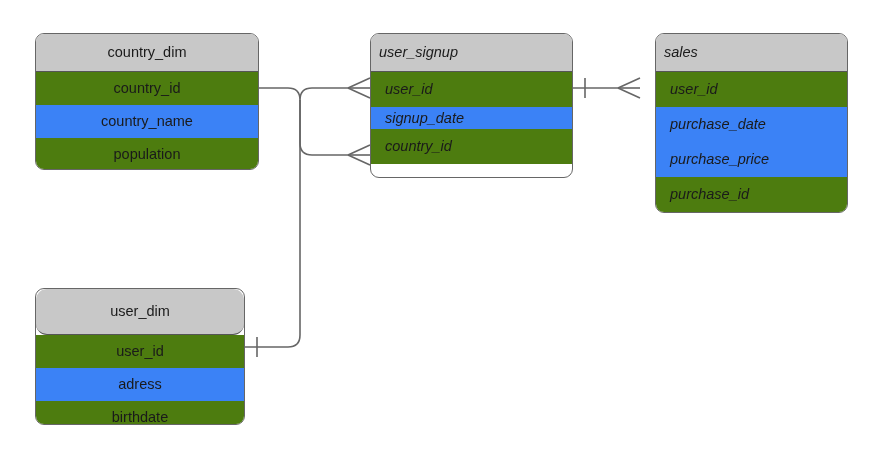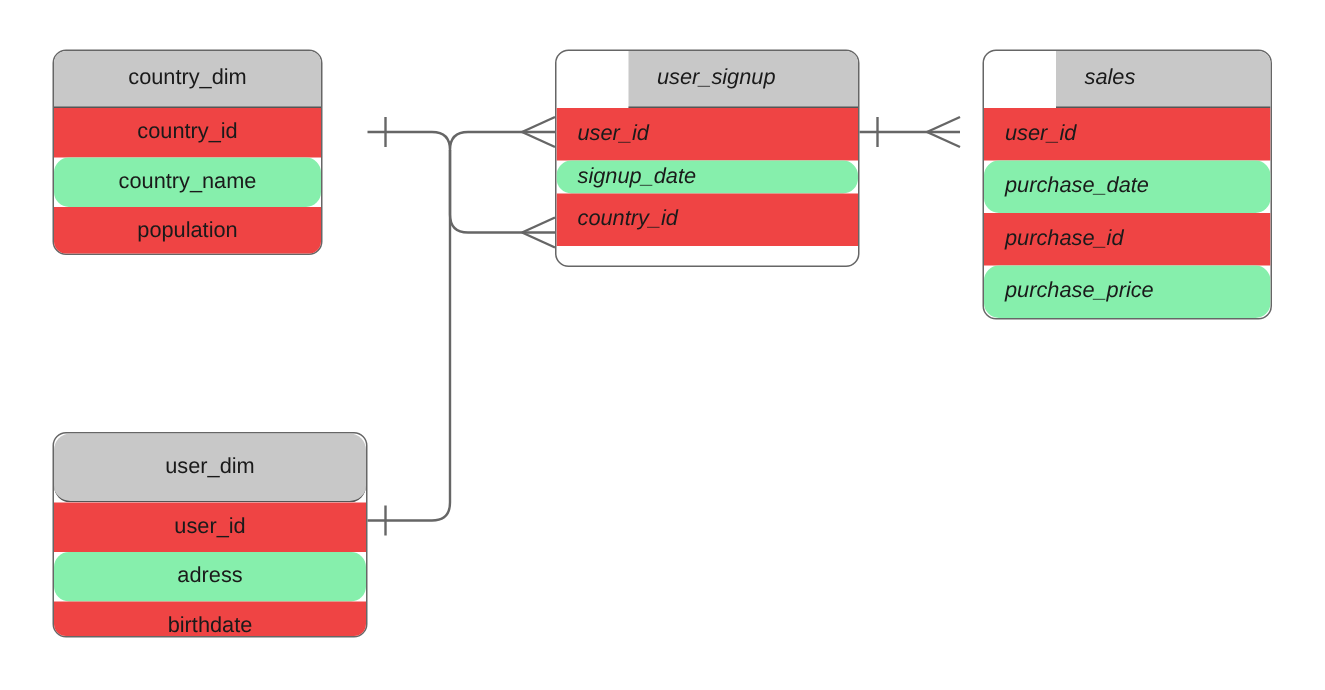--- a/index.html
+++ b/index.html
@@ -46,43 +46,41 @@
   }
   .entity-row {
     box-sizing: border-box;
     color: #1a1a1a;
     font-size: 14.5px;
     line-height: 1;
     display: flex;
     align-items: center;
   }
   .entity-row.alt {
-    background: #86efac;
-    border-radius: 10px;
+    background: #3b82f6;
   }
   .entity-row.plain {
-    background: #ef4444;
+    background: #4d7c0f;
   }
   
   .align-center .entity-header,
   .align-center .entity-row {
     justify-content: center;
     text-align: center;
   }
   
   .align-left .entity-header,
   .align-left .entity-row {
     justify-content: flex-start;
     text-align: left;
     font-style: italic;
     padding-left: 14px;
   }
   .align-left .entity-header {
-    padding-left: 19px;
-    margin-left: 48px;
+    padding-left: 8px;
   }
 </style>
 </head>
 <body>
 
 <div id="canvas">
 
   <svg id="links" viewBox="0 0 883 460" xmlns="http://www.w3.org/2000/svg">
     <g fill="none" stroke="#666666" stroke-width="1.6" stroke-linecap="butt" stroke-linejoin="round">
 
@@ -110,38 +108,38 @@
       </g>
 
       <g>
         <line x1="618" y1="88" x2="640" y2="78"></line>
         <line x1="618" y1="88" x2="640" y2="88"></line>
         <line x1="618" y1="88" x2="640" y2="98"></line>
       </g>
     </g>
   </svg>
 
-  <div class="entity align-center" id="ent-country_dim" style="left: 35px; top: 33px; width: 180px; height: 137px;">
+  <div class="entity align-center" id="ent-country_dim" style="left: 35px; top: 33px; width: 224px; height: 137px;">
       <div class="entity-header" style="height: 38px;">country_dim</div>
       <div class="entity-row plain" style="height: 33px;">country_id</div>
       <div class="entity-row alt" style="height: 33px;">country_name</div>
       <div class="entity-row plain" style="height: 33px;">population</div>
     </div>
   <div class="entity align-left" id="ent-user_signup" style="left: 370px; top: 33px; width: 203px; height: 145px;">
       <div class="entity-header" style="height: 38px;">user_signup</div>
       <div class="entity-row plain" style="height: 35px;">user_id</div>
       <div class="entity-row alt" style="height: 22px;">signup_date</div>
       <div class="entity-row plain" style="height: 35px;">country_id</div>
     </div>
   <div class="entity align-left" id="ent-sales" style="left: 655px; top: 33px; width: 193px; height: 180px;">
       <div class="entity-header" style="height: 38px;">sales</div>
       <div class="entity-row plain" style="height: 35px;">user_id</div>
       <div class="entity-row alt" style="height: 35px;">purchase_date</div>
+      <div class="entity-row alt" style="height: 35px;">purchase_price</div>
       <div class="entity-row plain" style="height: 35px;">purchase_id</div>
-      <div class="entity-row alt" style="height: 35px;">purchase_price</div>
     </div>
   <div class="entity align-center" id="ent-user_dim" style="left: 35px; top: 288px; width: 210px; height: 137px;">
       <div class="entity-header" style="height: 46px; border-radius: 11px;">user_dim</div>
       <div class="entity-row plain" style="height: 33px;">user_id</div>
       <div class="entity-row alt" style="height: 33px;">adress</div>
       <div class="entity-row plain" style="height: 33px;">birthdate</div>
     </div>
 
 </div>
 

